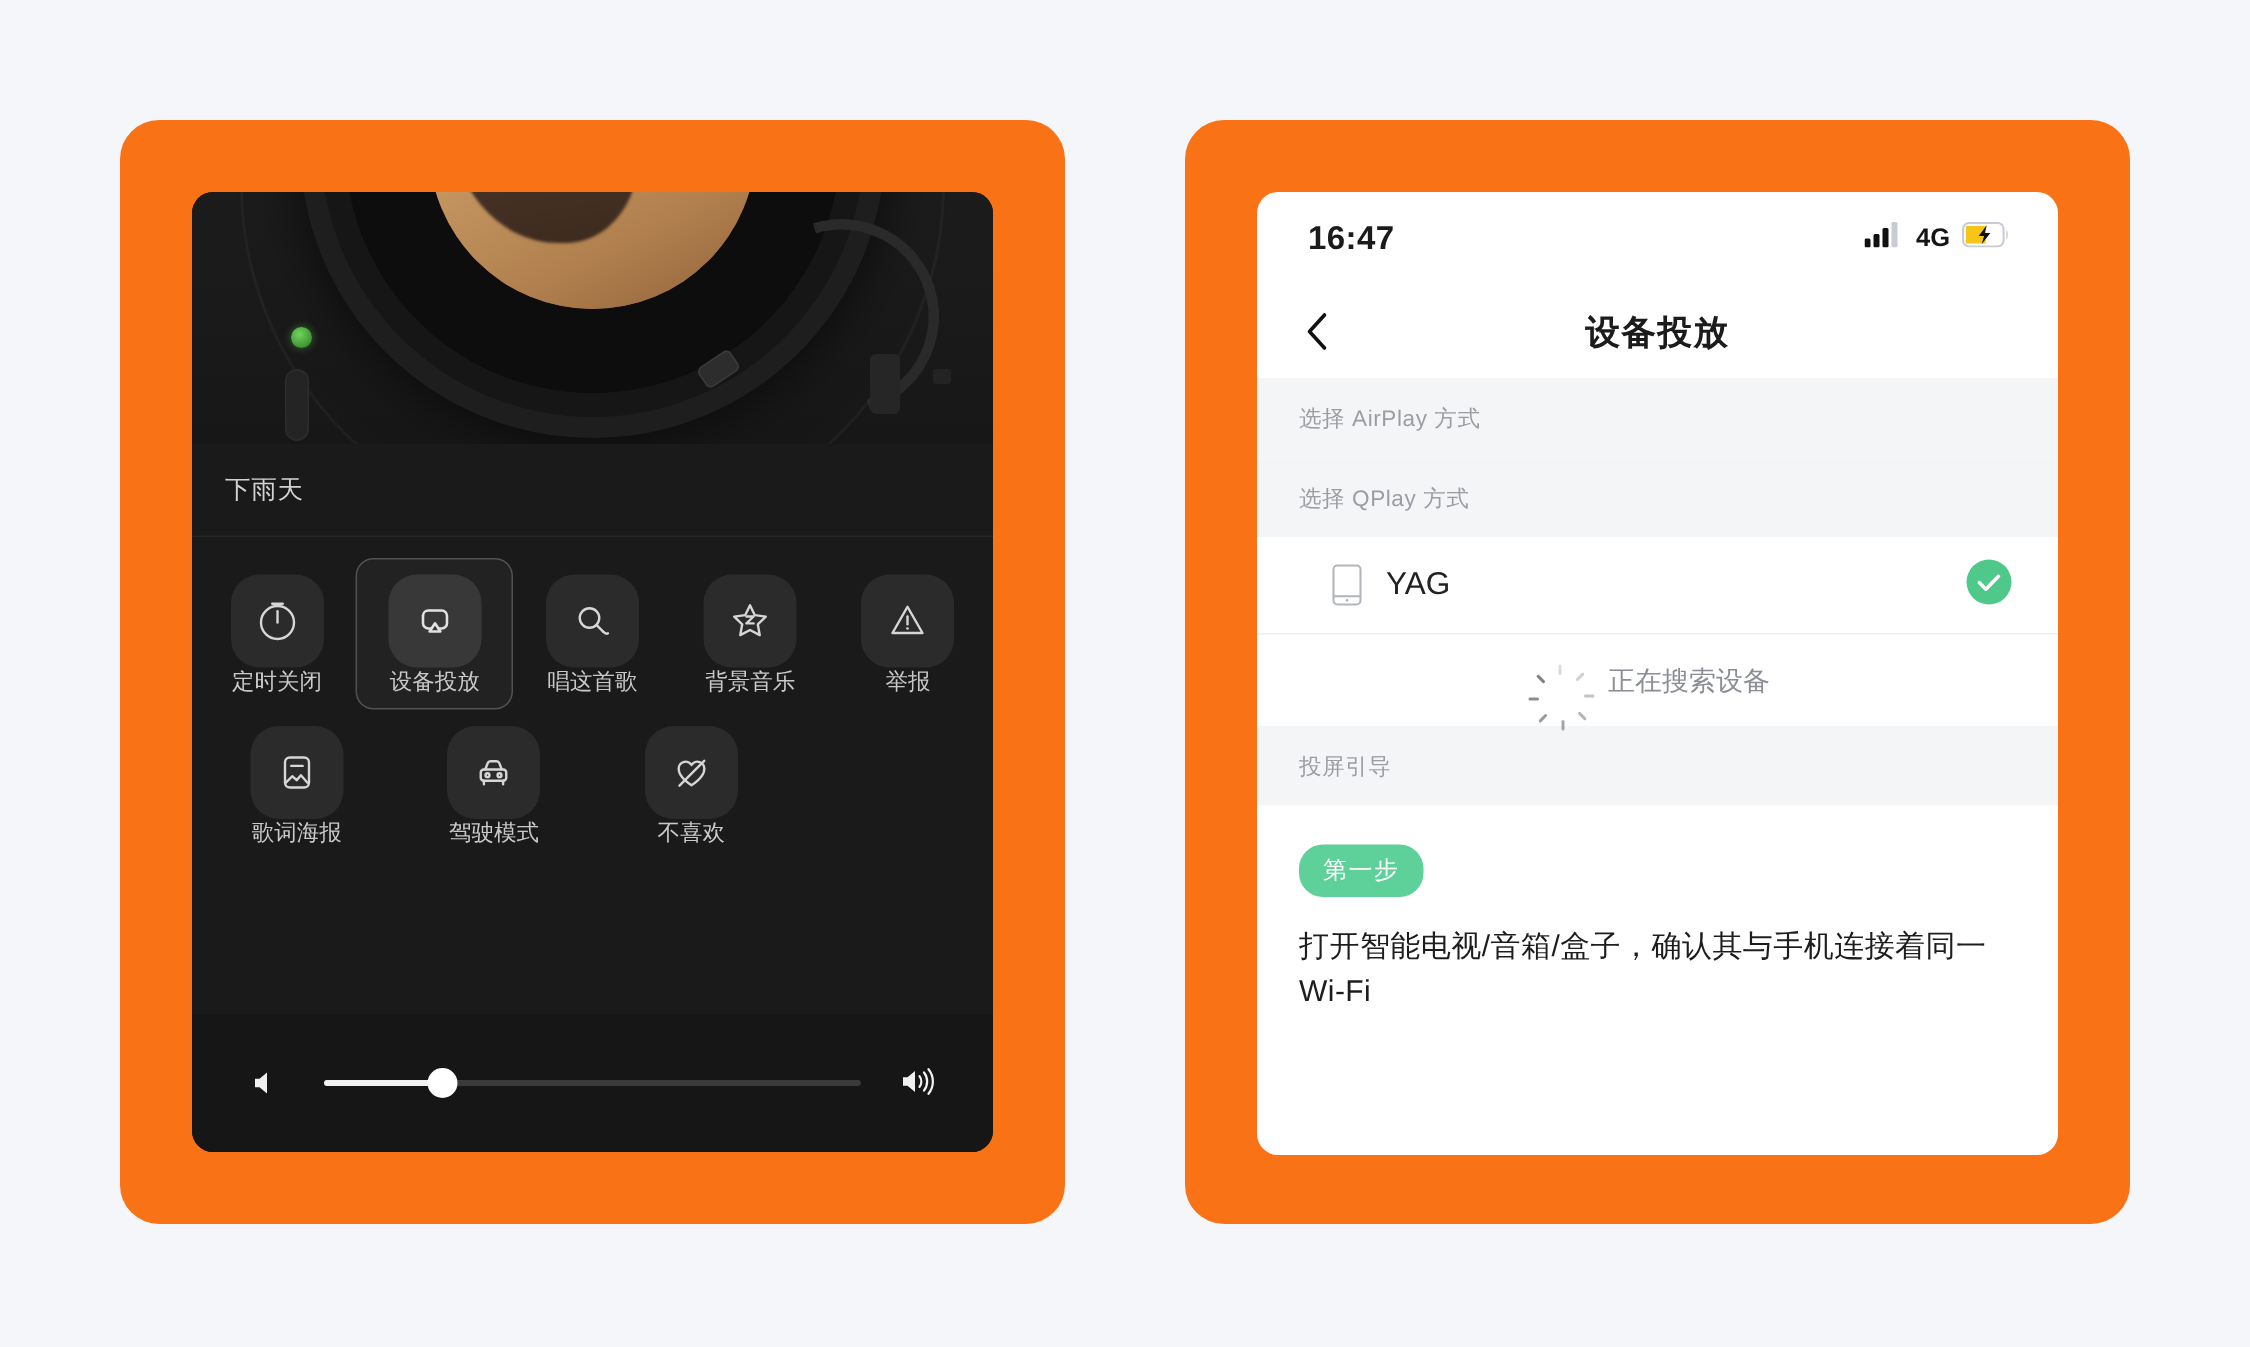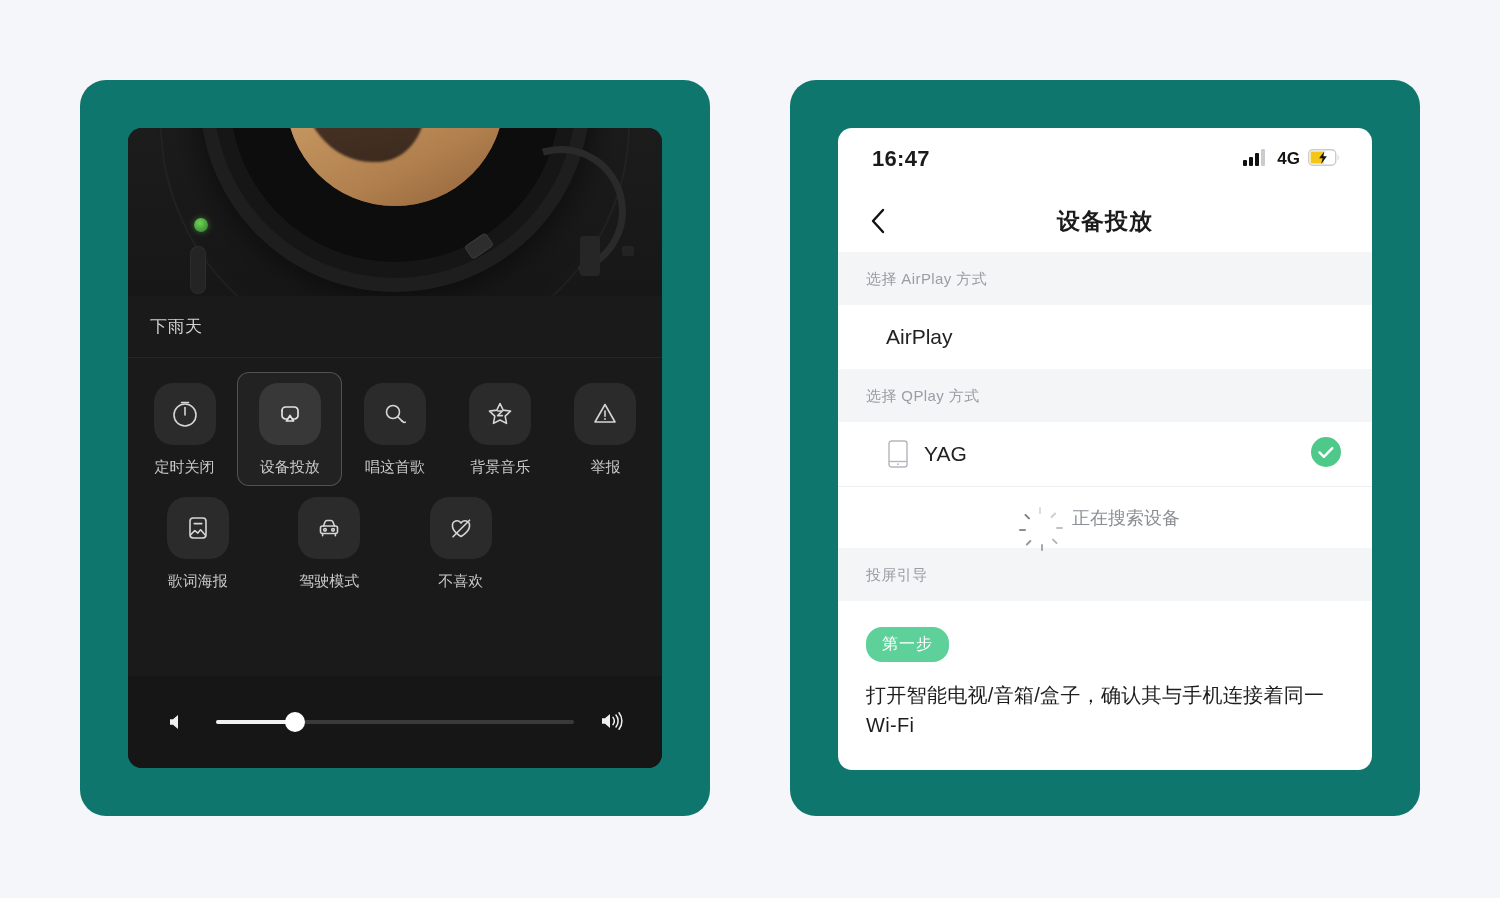--- a/index.html
+++ b/index.html
@@ -12,21 +12,21 @@
 
   body {
     background: #f4f6fa;
     font-family: "Liberation Sans", "DejaVu Sans", sans-serif;
     position: relative;
   }
 
   
   .card {
     position: absolute;
-    background: #0f766e;
+    background: #f97316;
     border-radius: 26px;
   }
   #card-left  { left: 80px;  top: 80px; width: 630px; height: 736px; }
   #card-right { left: 790px; top: 80px; width: 630px; height: 736px; }
 
   
   .player-panel {
     position: absolute;
     left: 48px;
     top: 48px;
@@ -186,21 +186,20 @@
     width: 62px; height: 62px;
     border-radius: 19px;
     background: #2b2b2b;
     display: flex;
     align-items: center;
     justify-content: center;
   }
   .action-cell.selected .action-icon { background: #383838; }
   .action-icon svg { display: block; }
   .action-label {
-    margin-top: 13px;
     font-size: 15px;
     color: #c9c9c9;
     white-space: nowrap;
   }
 
   
   .volume-bar {
     position: absolute;
     left: 0; right: 0; bottom: 0;
     height: 92px;
@@ -529,23 +528,20 @@
     <div class="nav-bar">
       <span class="nav-back">
         <svg width="20" height="30" viewBox="0 0 20 30" fill="none" stroke="#111" stroke-width="2.4" stroke-linecap="round" stroke-linejoin="round">
           <path d="M15 4L5 15l10 11"></path>
         </svg>
       </span>
       <span class="nav-title">设备投放</span>
     </div>
 
     <div class="section-head">选择 AirPlay 方式</div>
-    <div class="list-row">
-      <span class="row-label">AirPlay</span>
-    </div>
 
     <div class="section-head">选择 QPlay 方式</div>
     <div class="list-row">
       <span class="row-icon">
         <svg width="20" height="28" viewBox="0 0 20 28" fill="none" stroke="#b3b6bc" stroke-width="1.4">
           <rect x="1" y="1" width="18" height="26" rx="2.6"></rect>
           <path d="M1 21.5h18"></path>
           <circle cx="10" cy="24.2" r=".9" fill="#b3b6bc" stroke="none"></circle>
         </svg>
       </span>

